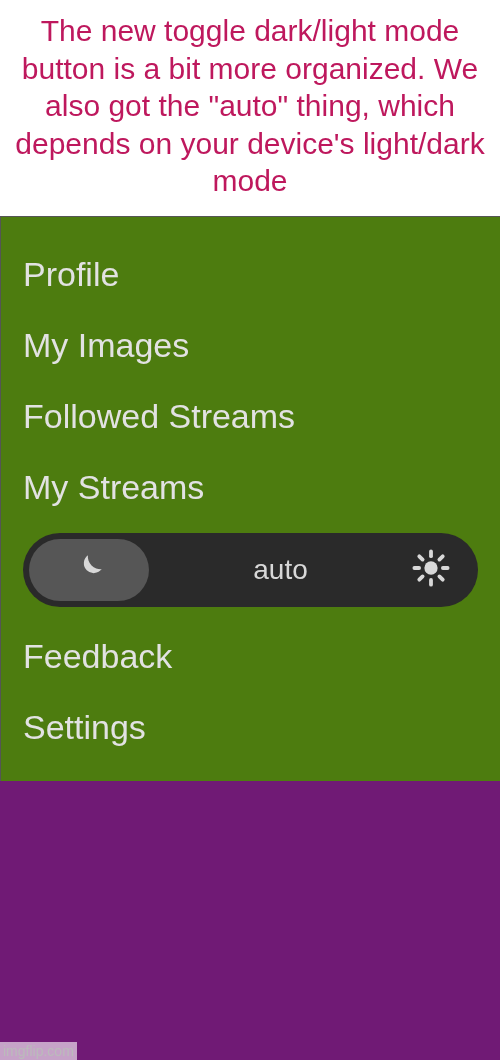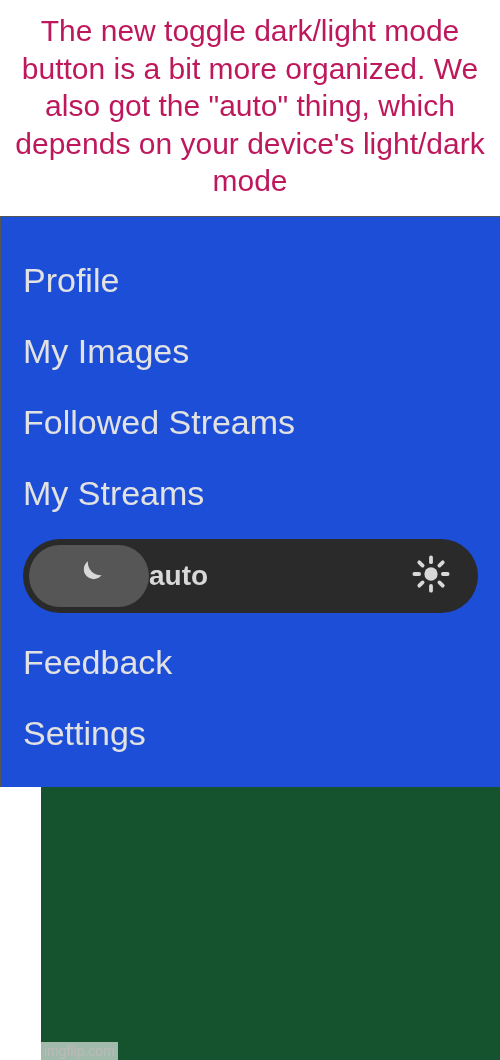--- a/index.html
+++ b/index.html
@@ -18,25 +18,25 @@
     .caption {
       background: #ffffff;
       color: #be185d;
       font-size: 30px;
       line-height: 1.25;
       text-align: center;
       padding: 12px 8px 16px 8px;
       font-weight: 400;
     }
     .menu-panel {
-      background: #1d4ed8;
+      background: #4d7c0f;
       border: 1px solid #555;
       border-right: none;
       border-bottom: none;
-      padding: 28px 22px 18px 22px;
+      padding: 22px 22px 18px 22px;
       color: #dcdcdc;
       flex: 0 0 auto;
     }
     .menu-row {
       display: flex;
       justify-content: space-between;
       align-items: center;
       padding: 16px 0;
     }
     .menu-item {
@@ -66,42 +66,41 @@
       width: 120px;
       height: 62px;
       display: flex;
       align-items: center;
       justify-content: center;
     }
     .toggle-option-auto {
       color: #d8d8d8;
       font-size: 28px;
       flex: 1;
-      font-weight: bold;
+      text-align: center;
     }
     .toggle-option-light {
       display: flex;
       align-items: center;
       justify-content: center;
     }
     .moon-icon svg {
       width: 34px;
       height: 34px;
       fill: #d8d8d8;
     }
     .sun-icon svg {
       width: 38px;
       height: 38px;
       fill: #d8d8d8;
     }
     .bottom-white {
       flex: 1;
-      background: #14532d;
+      background: #701a75;
       position: relative;
-      margin-left: 41px;
     }
     .watermark {
       position: absolute;
       bottom: 0;
       left: 0;
       font-size: 14px;
       color: #bbbbbb;
       background: rgba(255,255,255,0.6);
       padding: 1px 3px;
     }

